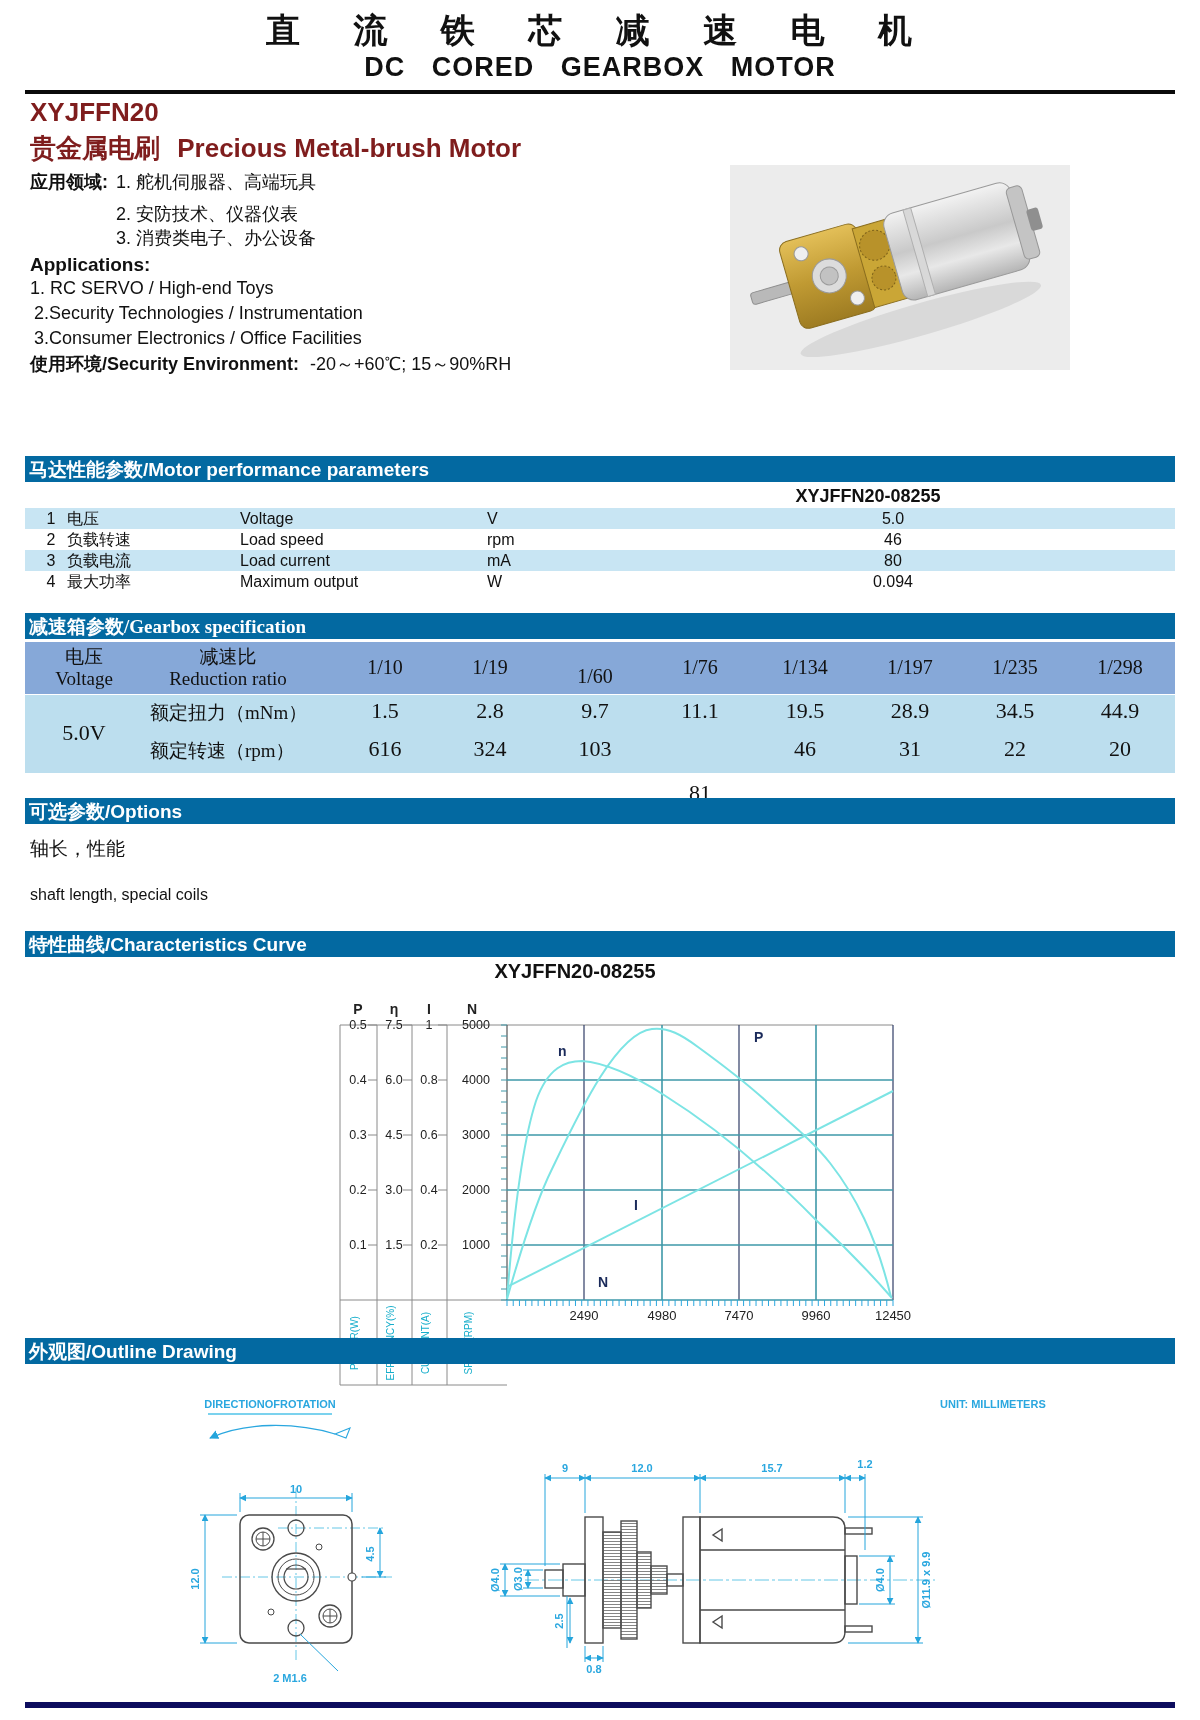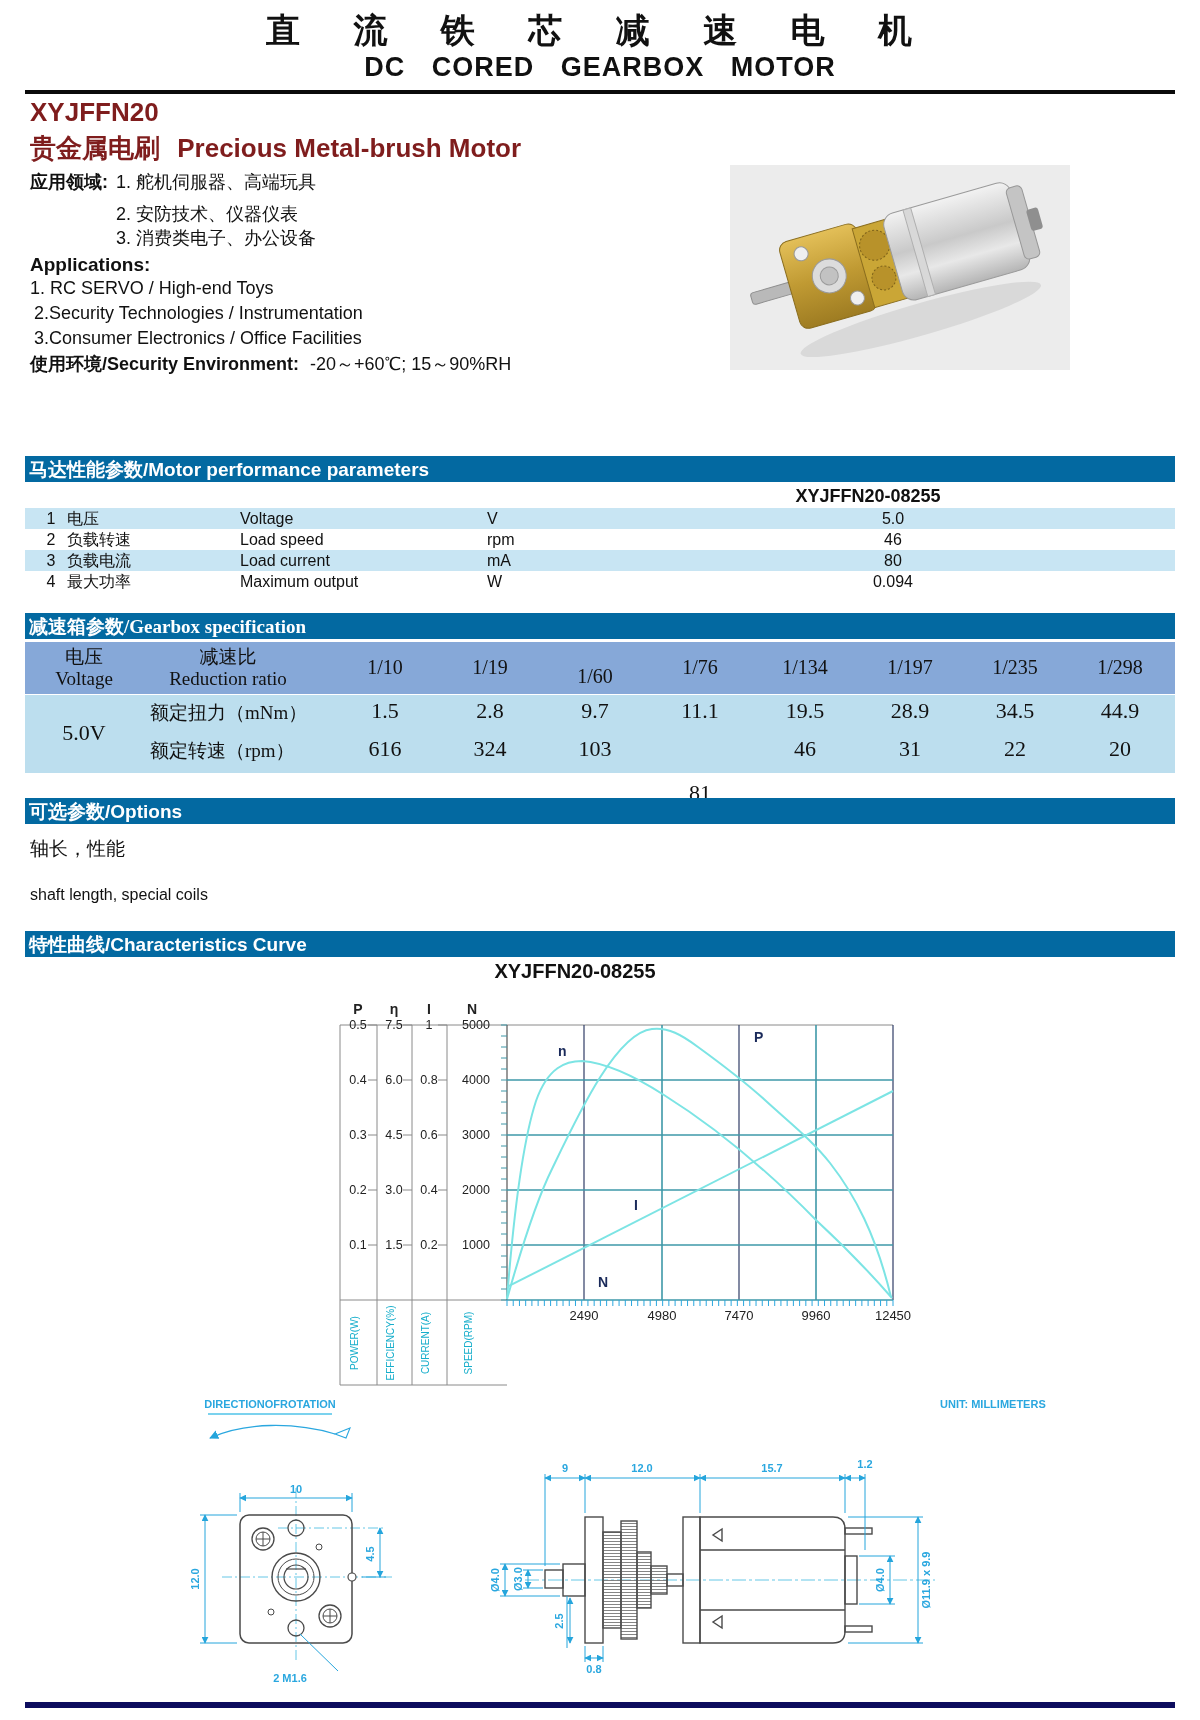--- a/index.html
+++ b/index.html
@@ -361,20 +361,21 @@
 
     <g font-size="13" fill="#222" text-anchor="middle">
       <text x="264" y="320">2490</text>
       <text x="342" y="320">4980</text>
       <text x="419" y="320">7470</text>
       <text x="496" y="320">9960</text>
       <text x="573" y="320">12450</text>
     </g>
   </svg>
 
+  <div class="bar" style="top:1338px;">外观图/Outline Drawing</div>
 
   <svg class="abs" style="top:1390px;left:130px;" width="1070" height="320" viewBox="0 0 1070 320">
     <defs>
       <marker id="ar" viewBox="0 0 10 10" refX="9" refY="5" markerWidth="7" markerHeight="7" orient="auto-start-reverse">
         <path d="M0,0 L10,5 L0,10 z" fill="#25A5DC"></path>
       </marker>
       <pattern id="hatch" width="4" height="3" patternUnits="userSpaceOnUse">
         <line x1="0" y1="1.5" x2="4" y2="1.5" stroke="#777" stroke-width="0.9"></line>
       </pattern>
     </defs>

